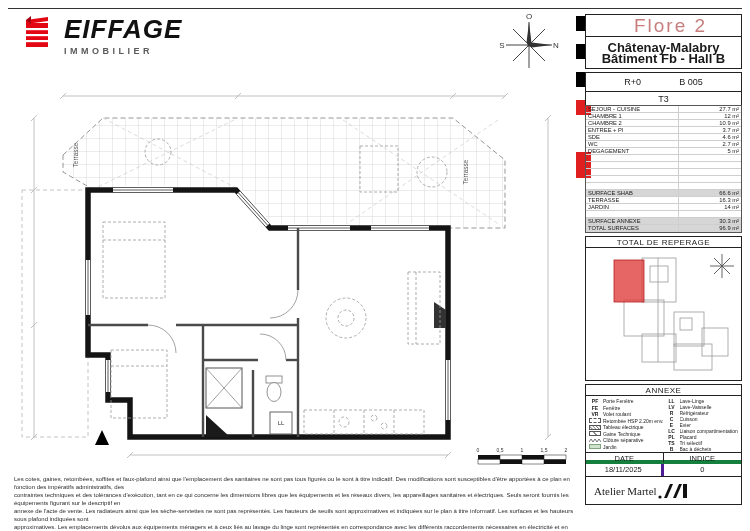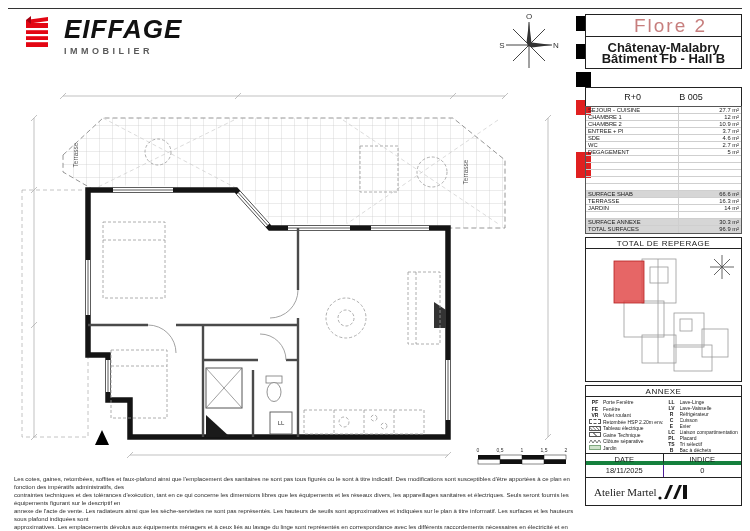--- a/index.html
+++ b/index.html
@@ -15,21 +15,21 @@
   .compass{position:absolute;left:498px;top:10px;}
   
   .sq{position:absolute;left:576px;width:15px;height:15px;}
   
   .tb{position:absolute;left:585px;top:14px;width:157px;font-size:7px;}
   .box{border:1px solid #222;background:#fff;box-sizing:border-box;}
   .flore{height:23px;display:flex;align-items:center;justify-content:center;
          font-size:19px;font-weight:normal;letter-spacing:2px;color:#c77e7d;padding-left:14px;}
   .cityb{height:33px;margin-top:-1px;display:flex;flex-direction:column;align-items:center;justify-content:center;}
   .cityb div{font-size:13px;font-weight:bold;line-height:11px;}
-  .lotb{height:20px;margin-top:18px;display:flex;align-items:center;justify-content:space-evenly;font-size:9px;}
+  .lotb{height:20px;margin-top:3px;display:flex;align-items:center;justify-content:space-evenly;font-size:9px;}
   .typeb{height:15px;margin-top:-1px;display:flex;align-items:center;justify-content:center;font-size:9px;}
   .rtable{margin-top:-1px;border:1px solid #555;}
   .rrow{display:flex;height:7px;line-height:6.5px;font-size:5.8px;border-bottom:1px solid #cfcfcf;box-sizing:border-box;}
   .rrow:last-child{border-bottom:none;}
   .rrow .nm{width:60%;padding-left:2px;border-right:1px solid #cfcfcf;box-sizing:border-box;overflow:hidden;white-space:nowrap;}
   .rrow .ar{width:40%;text-align:right;padding-right:2px;box-sizing:border-box;}
   .gray{background:#d6d6d6;}
   .shead{margin-top:3px;height:12px;display:flex;align-items:center;justify-content:center;
          font-size:8px;letter-spacing:.5px;}
   .mapbox{height:134px;margin-top:-1px;position:relative;}
@@ -40,21 +40,21 @@
   .llb{flex:1;white-space:nowrap;overflow:hidden;}
   .symb{width:12px;height:5px;margin:0 2px 0 2px;flex:0 0 12px;box-sizing:border-box;}
   .sym-dash{border:1px dashed #555;background:#fff;}
   .sym-hatch{border:1px solid #555;background:repeating-linear-gradient(45deg,#fff 0,#fff 1px,#777 1.6px,#fff 2.4px);}
   .sym-cross{border:1px solid #555;background:linear-gradient(45deg,transparent 44%,#666 47%,#666 53%,transparent 56%);}
   .sym-green{border:1px solid #7fa77f;background:#cfe2cb;}
   .datetab{margin-top:-1px;display:flex;flex-wrap:wrap;border:1px solid #222;box-sizing:border-box;}
   .dcell{width:50%;box-sizing:border-box;text-align:center;font-size:7.5px;line-height:11px;height:11px;border-bottom:4px solid #15803d;}
   .dcell.l{border-right:1px solid #222;}
   .vcell{width:50%;box-sizing:border-box;text-align:center;font-size:7.5px;line-height:12px;height:12px;}
-  .vcell.l{border-right:1px solid #4c1d95;}
+  .vcell.l{border-right:3px solid #4c1d95;}
   .archi{height:29px;margin-top:-1px;display:flex;align-items:center;padding:0 8px;}
   .archi .an{font-family:"Liberation Serif", serif;font-size:11px;color:#222;}
   
   .disc{position:absolute;left:14px;top:475px;width:560px;font-size:6px;line-height:8px;color:#2c2c2c;}
   svg text{font-family:"Liberation Sans", sans-serif;}
 </style>
 </head>
 <body>
 
 <div class="topline"></div>
@@ -278,20 +278,21 @@
 <div class="tb">
   <div class="box flore">Flore 2</div>
   <div class="box cityb">
     <div>Châtenay-Malabry</div>
     <div>Bâtiment Fb - Hall B</div>
   </div>
   <div class="box lotb">
     <span>R+0</span>
     <span>B 005</span>
   </div>
+  <div class="box typeb">T3</div>
 
   <div class="rtable">
     <div class="rrow">
         <span class="nm">SEJOUR - CUISINE</span>
         <span class="ar">27.7 m²</span>
       </div>
     <div class="rrow">
         <span class="nm">CHAMBRE 1</span>
         <span class="ar">12 m²</span>
       </div>

